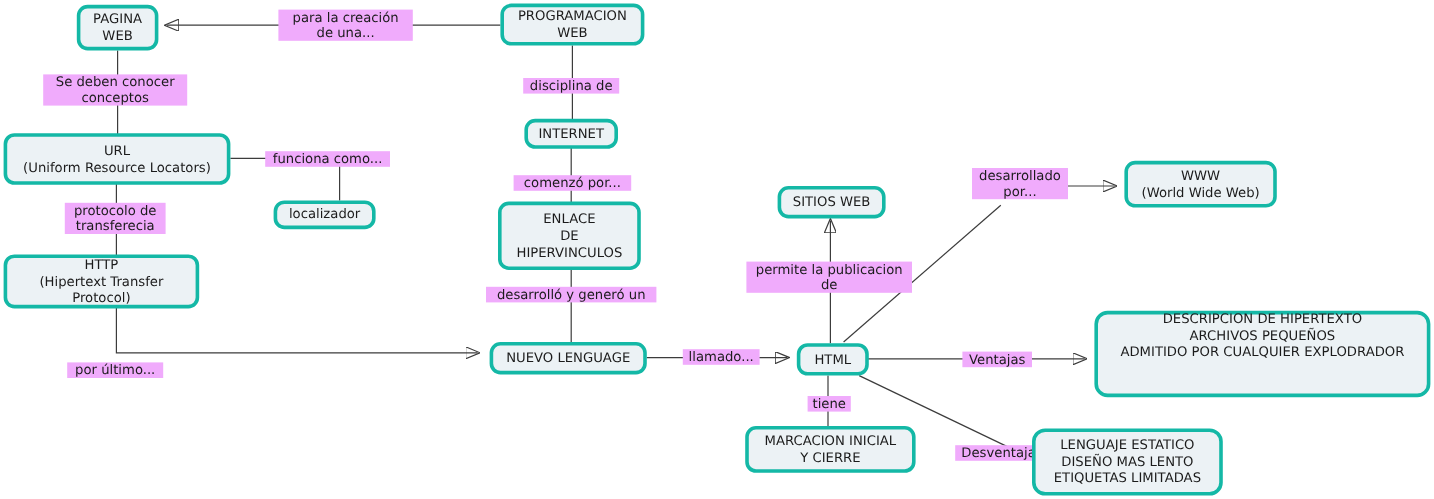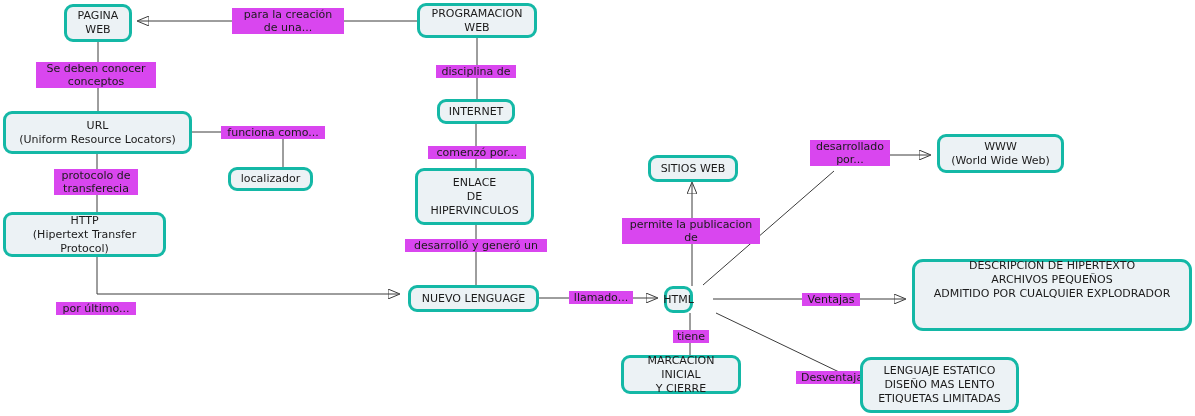--- a/index.html
+++ b/index.html
@@ -12,38 +12,38 @@
   .node{
     position:absolute;box-sizing:border-box;
     display:flex;align-items:center;justify-content:center;
     text-align:center;white-space:pre-line;
     background:#ecf2f5;border:3px solid #14b8a6;border-radius:9px;
     font-size:11px;line-height:14px;color:#1b1b1b;padding:2px 4px;
     z-index:3;
   }
   .elabel{
     position:absolute;box-sizing:border-box;
-    text-align:center;white-space:pre-line;background:#d946ef;
+    text-align:center;white-space:pre-line;background:#f0abfc;
     font-size:11px;line-height:13px;color:#1b1b1b;
     z-index:2;
   }
   
   #n-pagina-web{left:64px;top:4px;width:68px;height:38px;}
   #n-programacion-web{left:417px;top:3px;width:120px;height:35px;}
   #n-url{left:3px;top:111px;width:189px;height:43px;}
   #n-localizador{left:228px;top:167px;width:85px;height:24px;}
   #n-http{left:3px;top:212px;width:163px;height:45px;}
   #n-internet{left:437px;top:99px;width:78px;height:25px;}
   #n-enlace{left:415px;top:168px;width:119px;height:57px;}
   #n-nuevo-lenguage{left:408px;top:285px;width:131px;height:27px;text-align:center;}
-  #n-html{left:664px;top:286px;width:29px;height:27px;}
+  #n-html{left:664px;top:286px;width:60px;height:27px;}
   #n-sitios-web{left:648px;top:155px;width:90px;height:27px;}
   #n-www{left:937px;top:134px;width:127px;height:39px;}
   #n-descripcion{left:912px;top:259px;width:280px;height:72px;padding-bottom:32px;border-radius:11px;}
-  #n-marcacion{left:621px;top:355px;width:120px;height:39px;}
+  #n-marcacion{left:621px;top:355px;width:142px;height:39px;}
   #n-lenguaje{left:860px;top:357px;width:159px;height:56px;border-radius:11px;}
   
   #l-para-la-creacion{left:232px;top:8px;width:112px;}
   #l-se-deben-conocer{left:36px;top:62px;width:120px;}
   #l-funciona-como{left:221px;top:126px;width:104px;}
   #l-protocolo{left:54px;top:169px;width:84px;}
   #l-por-ultimo{left:56px;top:286px;width:80px;margin-top:16px;}
   #l-disciplina-de{left:436px;top:65px;width:80px;}
   #l-comenzo-por{left:428px;top:146px;width:98px;}
   #l-desarrollo-genero{left:405px;top:239px;width:142px;}

